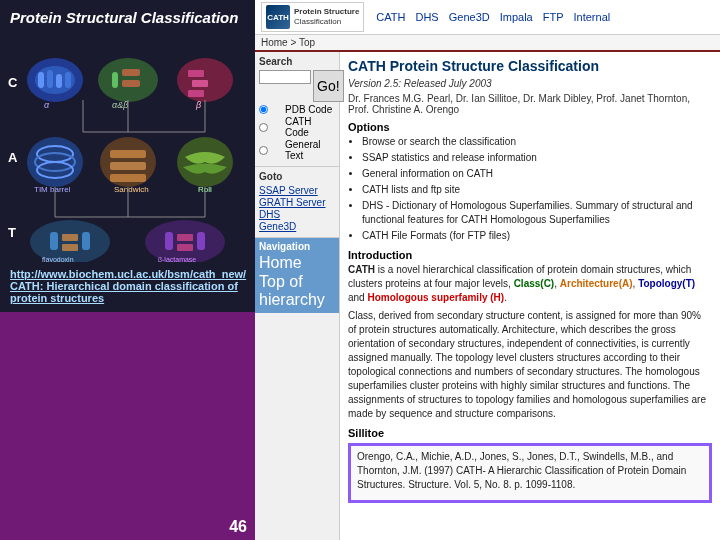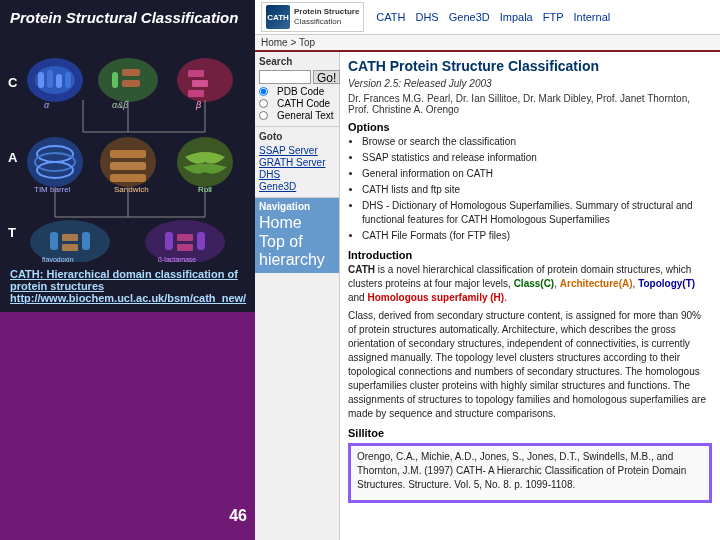--- a/index.html
+++ b/index.html
@@ -56,21 +56,21 @@
     }
 
     .left-bottom .cath-link {
       color: #aaddff;
       font-weight: bold;
       text-decoration: underline;
     }
 
     .left-bottom .slide-num {
       position: absolute;
-      bottom: 15px;
+      bottom: 4px;
       right: 8px;
       font-size: 16px;
       color: #fff;
       font-weight: bold;
     }
 
     
     .right-panel {
       flex: 1;
       background: #fff;
@@ -158,30 +158,30 @@
       width: 52px;
       height: 14px;
       font-size: 9px;
       border: 1px solid #999;
       padding: 1px 2px;
     }
 
     .go-btn {
       background: #ddd;
       border: 1px solid #999;
-      font-size: 12px;
+      font-size: 14px;
       padding: 0 3px;
       cursor: pointer;
-      height: 14px;
+      height: 32px;
     }
 
     .radio-row {
       display: flex;
       align-items: center;
-      gap: 9px;
+      gap: 17px;
       margin-bottom: 1px;
     }
 
     .radio-row input {
       width: 9px;
       height: 9px;
     }
 
     .sidebar-link {
       color: #003399;
@@ -367,24 +367,24 @@
       <rect x="197" y="200" width="8" height="18" rx="3" fill="#8844cc" opacity="0.9"></rect>
       <text x="158" y="230" fill="#cc88ff" font-size="7">β-lactamase</text>
       <text x="162" y="238" fill="#8899aa" font-size="6">(1ma!)A!</text>
 
       <text x="8" y="248" fill="#aaaaaa" font-size="6">DIKTAT: THE HIERARCHICAL NATURE OF CL...</text>
     </svg>
   </div>
 
   <div class="left-bottom">
     <p>
-      <span class="cath-link">CATH: Hierarchical domain classification of protein structures</span>
+      <span class="cath-link">http://www.biochem.ucl.ac.uk/bsm/cath_new/</span>
     </p>
     <p>
-      <span class="cath-link">http://www.biochem.ucl.ac.uk/bsm/cath_new/</span>
+      <span class="cath-link">CATH: Hierarchical domain classification of protein structures</span>
     </p>
     <span class="slide-num">46</span>
   </div>
 </div>
 
 <div class="right-panel">
 
   <div class="top-nav">
     <div class="top-nav-logo">
 

